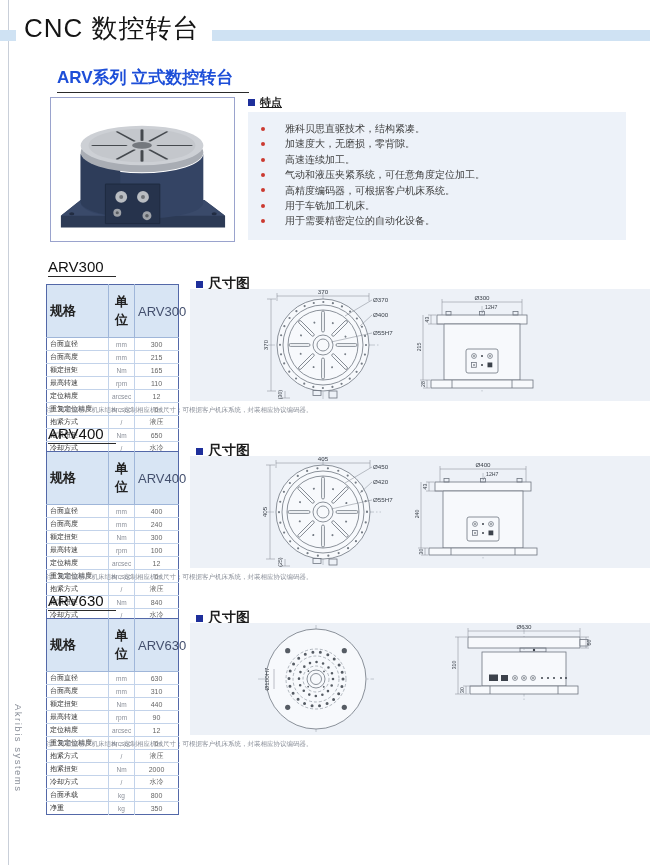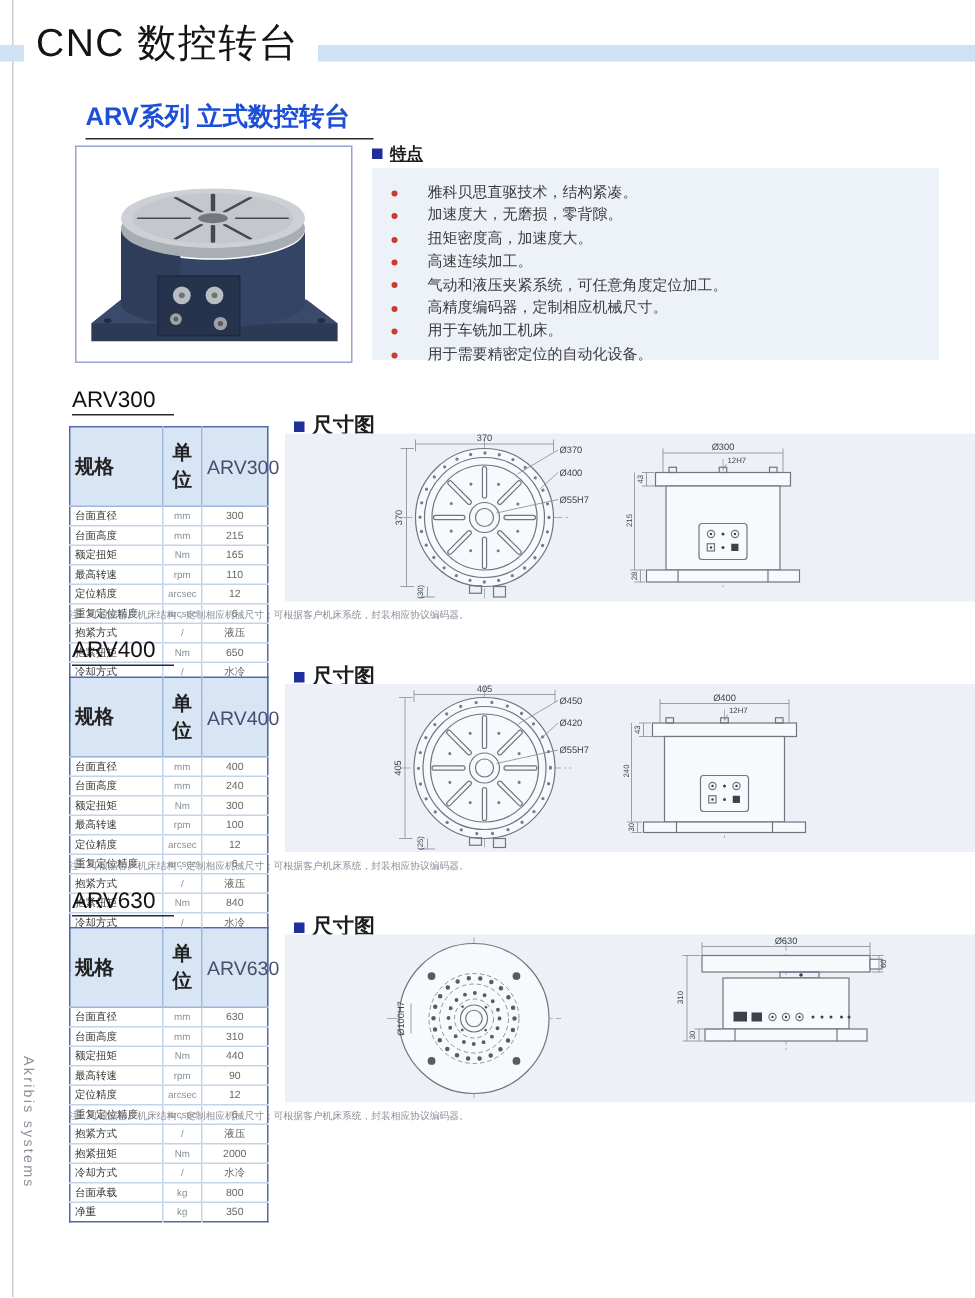--- a/index.html
+++ b/index.html
@@ -112,38 +112,34 @@
         <li>
           <span class="dot"></span>
           <span>雅科贝思直驱技术，结构紧凑。</span>
         </li>
 
         <li>
           <span class="dot"></span>
           <span>加速度大，无磨损，零背隙。</span>
         </li>
 
-        <li>
-          <span class="dot"></span>
-          <span>扭矩密度高，加速度大。</span>
-        </li>
 
         <li>
           <span class="dot"></span>
           <span>高速连续加工。</span>
         </li>
 
         <li>
           <span class="dot"></span>
           <span>气动和液压夹紧系统，可任意角度定位加工。</span>
         </li>
 
         <li>
           <span class="dot"></span>
-          <span>高精度编码器，定制相应机械尺寸。</span>
+          <span>高精度编码器，可根据客户机床系统。</span>
         </li>
 
         <li>
           <span class="dot"></span>
           <span>用于车铣加工机床。</span>
         </li>
 
         <li>
           <span class="dot"></span>
           <span>用于需要精密定位的自动化设备。</span>

